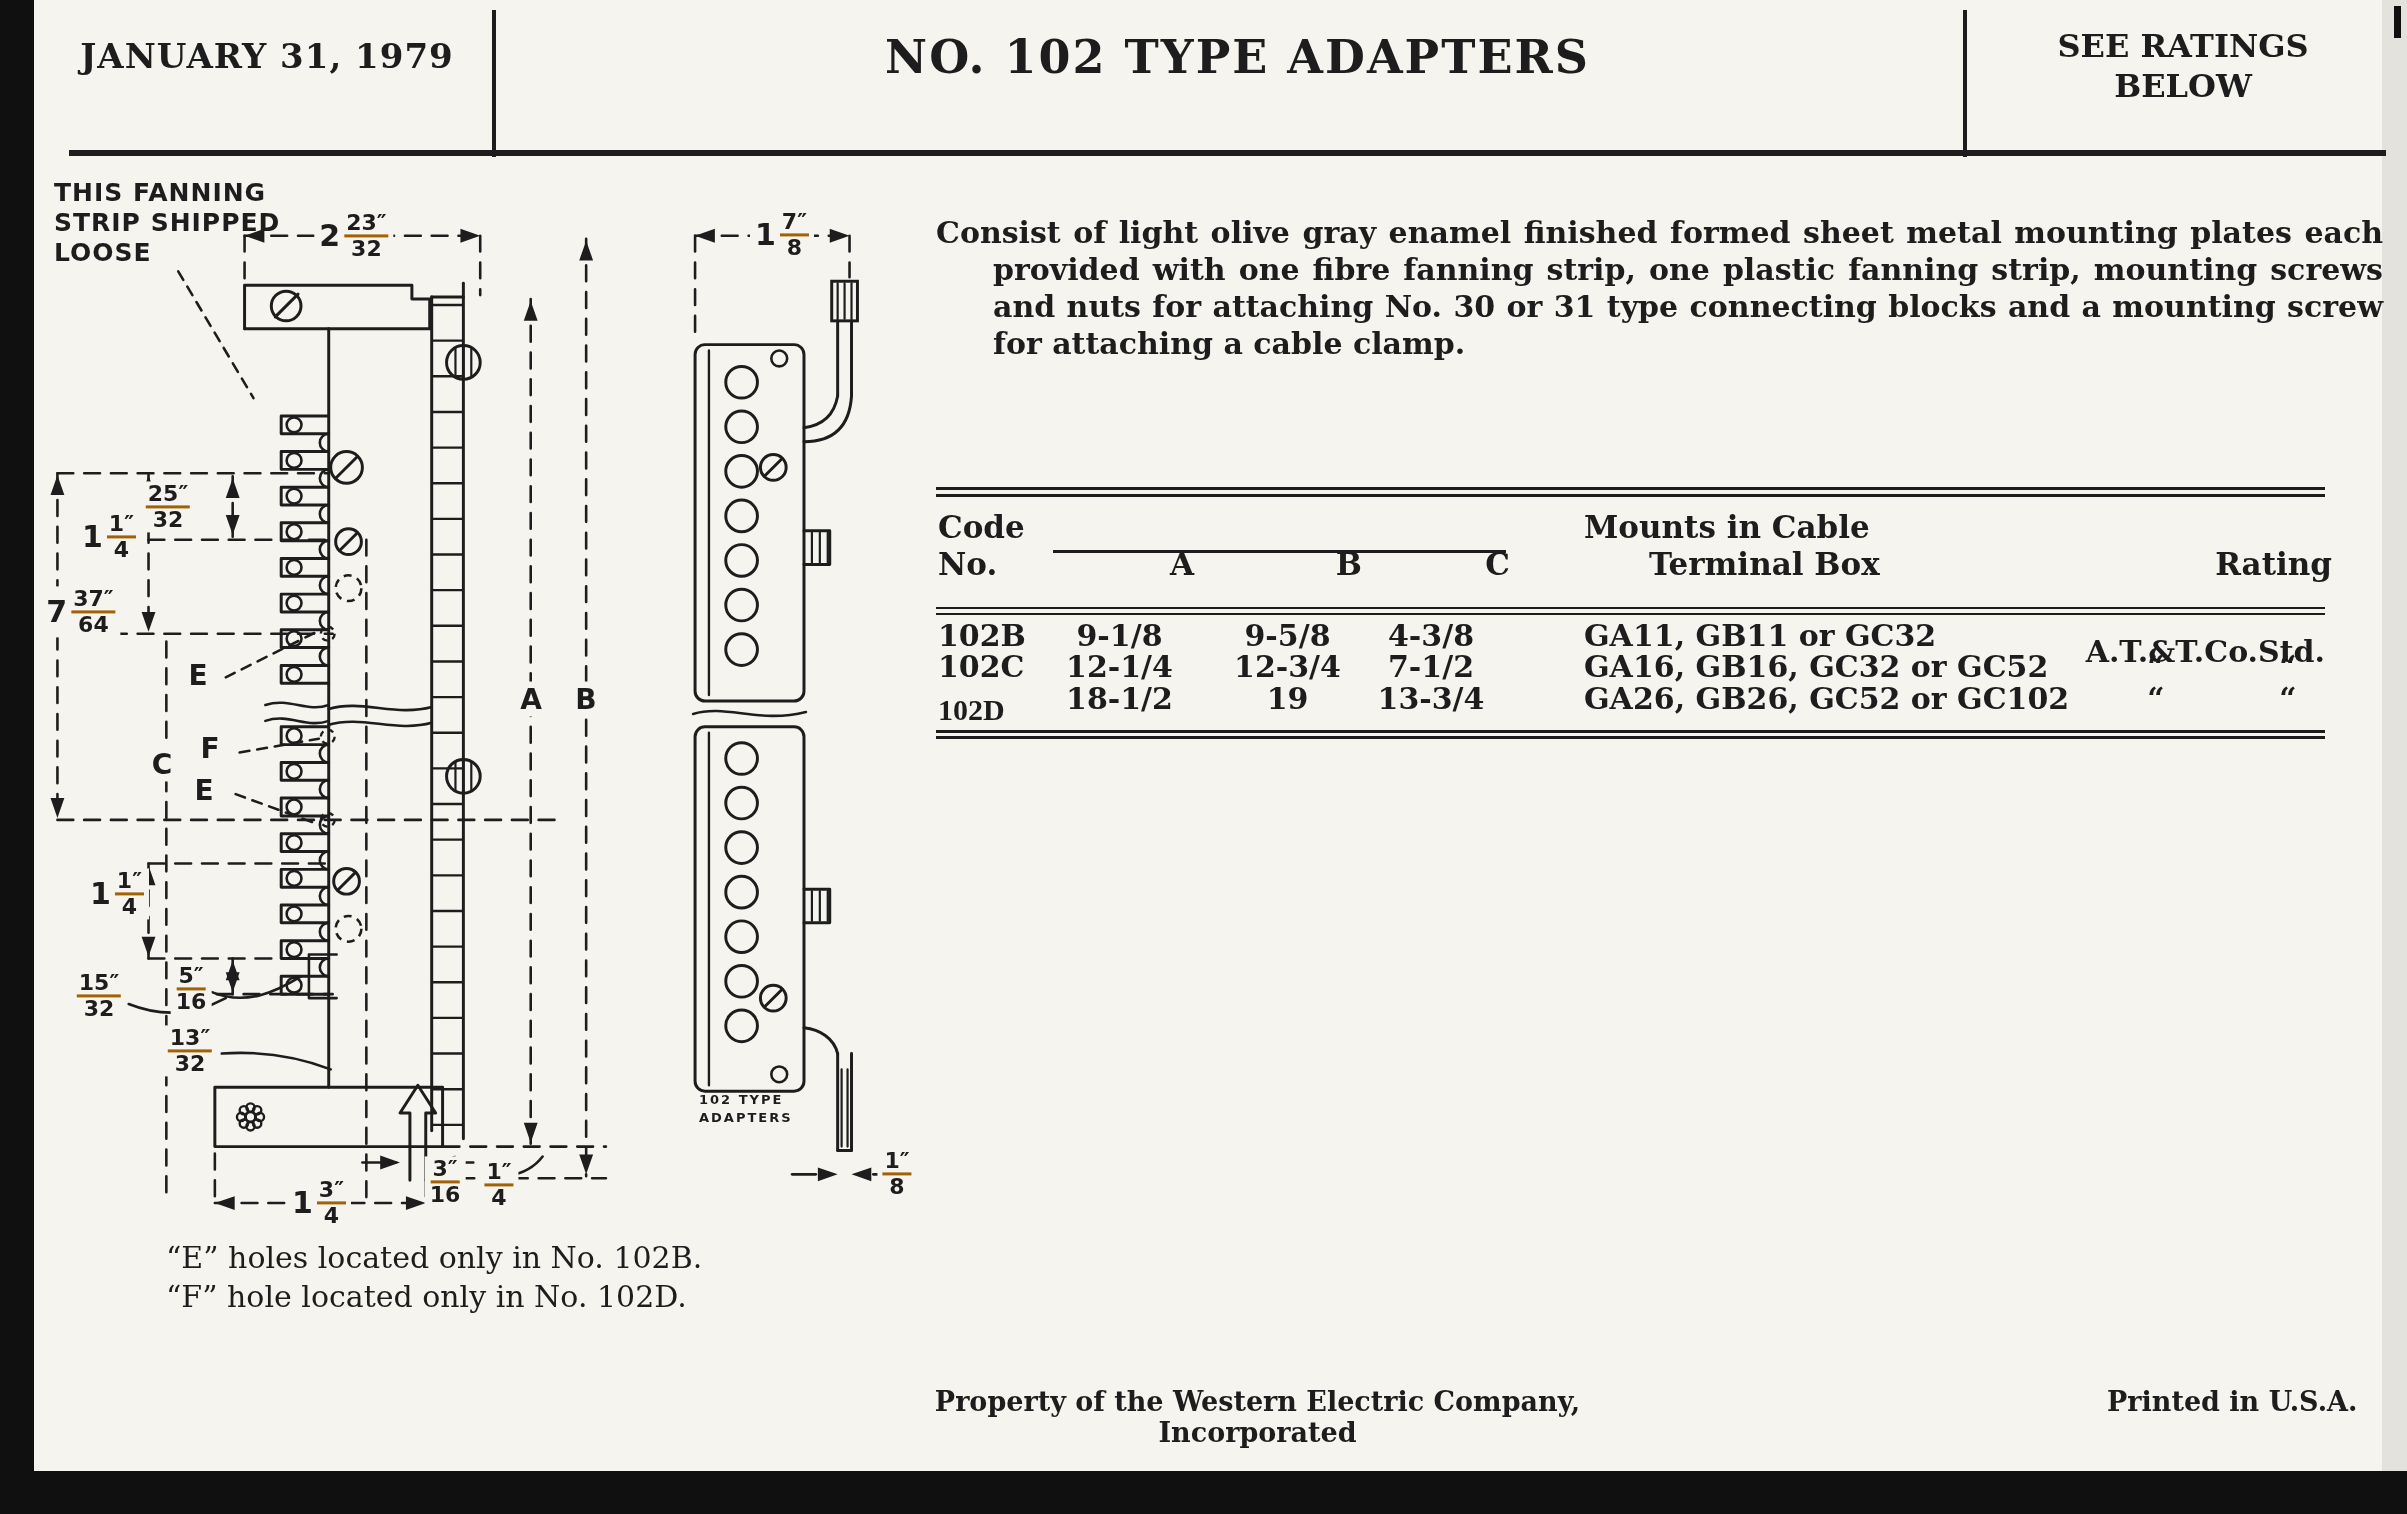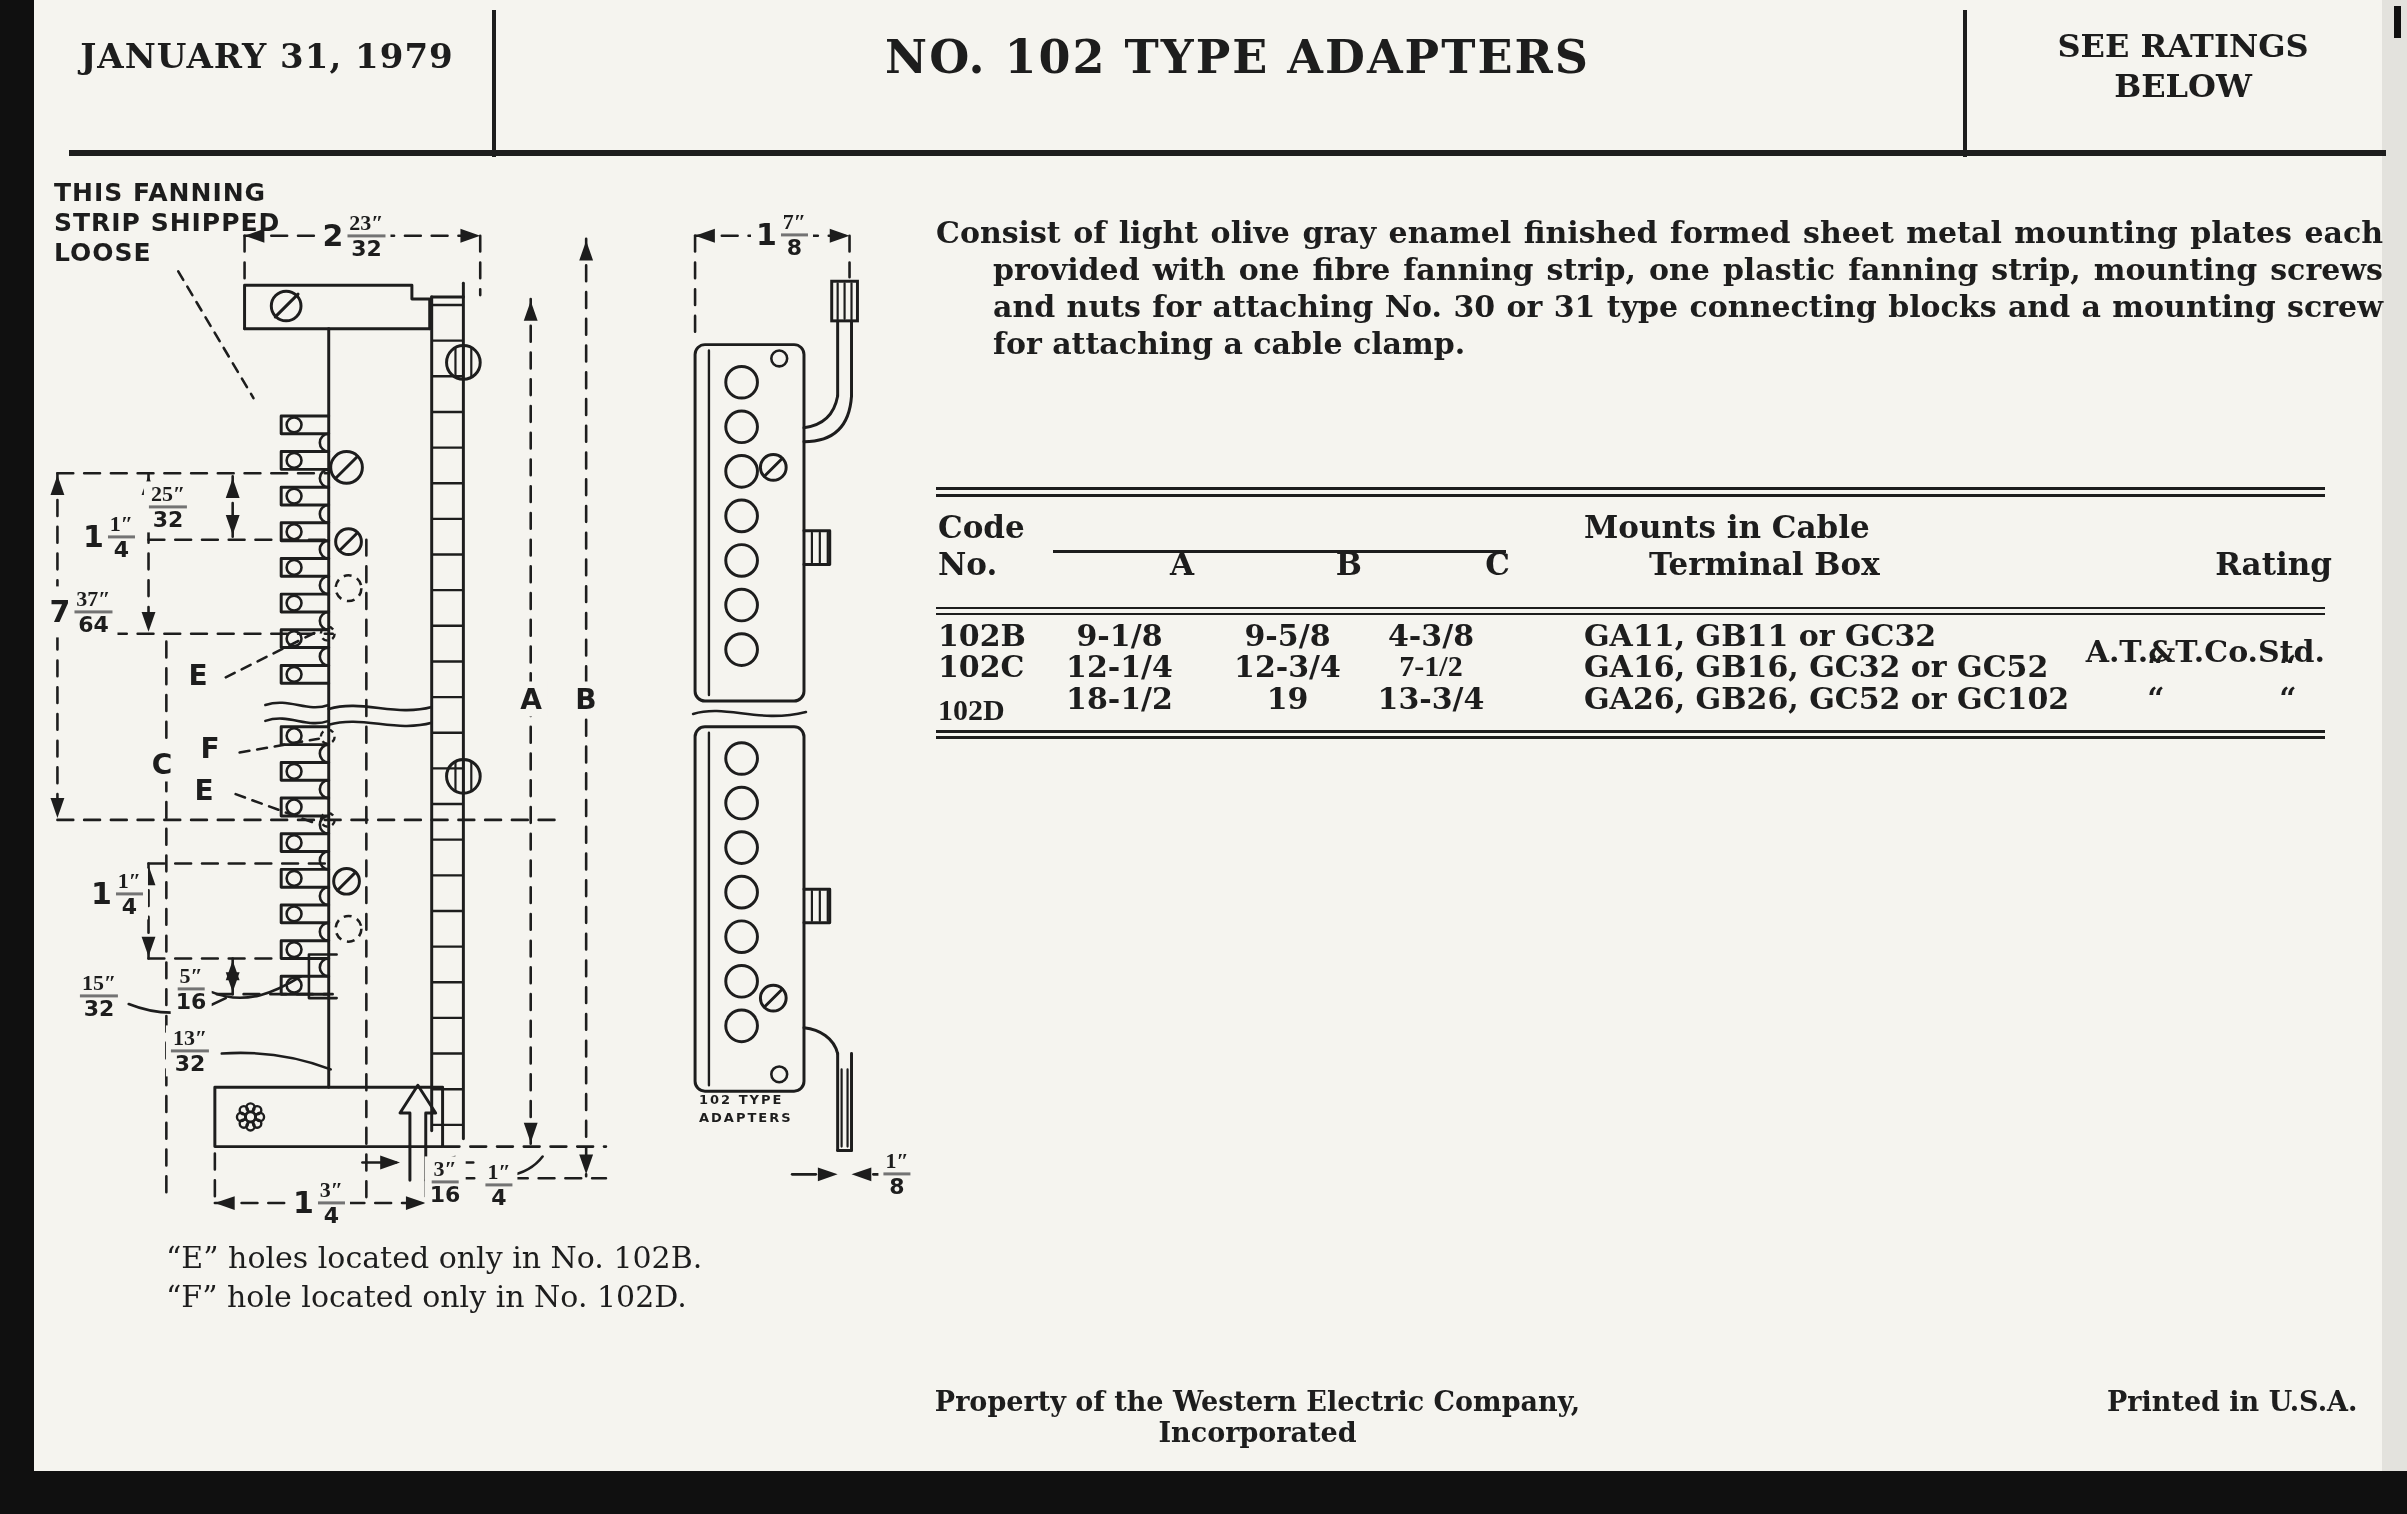--- a/index.html
+++ b/index.html
@@ -40,21 +40,21 @@
 
   
   svg.linework{position:absolute;left:0;top:0;z-index:1;}
   .glyph{position:absolute;transform:translate(-50%,-50%);z-index:2;background:#f5f4ef;
          font-family:"DejaVu Sans", sans-serif;font-weight:700;font-size:28px;padding:1px 5px;}
   .dim{position:absolute;transform:translate(-50%,-50%);z-index:2;background:#f5f4ef;
        display:flex;align-items:center;padding:1px 5px;color:#1d1d1d;
        font-family:"DejaVu Sans", sans-serif;font-weight:700;}
   .dim .w{font-size:30px;margin-right:4px;}
   .dim .fr{display:inline-flex;flex-direction:column;align-items:center;line-height:1.05;}
-  .dim .n{font-size:22px;border-bottom:3px solid #737373;padding:0 2px;font-family:Liberation Serif, serif;}
+  .dim .n{font-size:22px;border-bottom:3px solid #a16207;padding:0 2px;}
   .dim .d{font-size:22px;}
   .draw-note{position:absolute;z-index:2;font-family:"DejaVu Sans", sans-serif;font-weight:700;
              font-size:25px;letter-spacing:1px;line-height:30px;}
   .caption{position:absolute;z-index:2;font-family:"DejaVu Sans", sans-serif;font-weight:700;
            font-size:13px;letter-spacing:2px;line-height:18px;}
   .hdr-z{z-index:3;}
 </style>
 </head>
 <body>
 
@@ -304,21 +304,21 @@
     <div class="cell" style="left:2px;top:133px;">102B</div>
     <div class="cell ctr" style="left:109px;top:133px;width:149px;">9-1/8</div>
     <div class="cell ctr" style="left:277px;top:133px;width:149px;">9-5/8</div>
     <div class="cell ctr" style="left:416px;top:133px;width:158px;">4-3/8</div>
     <div class="cell" style="left:648px;top:133px;">GA11, GB11 or GC32</div>
     <div class="cell" style="left:1089px;top:133px;width:300px;text-align:right;margin-top:16px;">A.T.&amp;T.Co.Std.</div>
 
     <div class="cell" style="left:2px;top:164px;">102C</div>
     <div class="cell ctr" style="left:109px;top:164px;width:149px;">12-1/4</div>
     <div class="cell ctr" style="left:277px;top:164px;width:149px;">12-3/4</div>
-    <div class="cell ctr" style="left:416px;top:164px;width:158px;font-family:Liberation Serif, serif;">7-1/2</div>
+    <div class="cell ctr" style="left:416px;top:164px;width:158px;">7-1/2</div>
     <div class="cell" style="left:648px;top:164px;">GA16, GB16, GC32 or GC52</div>
     <div class="cell ctr" style="left:1205px;top:164px;width:30px;">“</div>
     <div class="cell ctr" style="left:1337px;top:164px;width:30px;">“</div>
 
     <div class="cell" style="left:2px;top:208px;font-family:Liberation Serif, serif;">102D</div>
     <div class="cell ctr" style="left:109px;top:196px;width:149px;">18-1/2</div>
     <div class="cell ctr" style="left:277px;top:196px;width:149px;">19</div>
     <div class="cell ctr" style="left:416px;top:196px;width:158px;">13-3/4</div>
     <div class="cell" style="left:648px;top:196px;">GA26, GB26, GC52 or GC102</div>
     <div class="cell ctr" style="left:1205px;top:196px;width:30px;">“</div>

